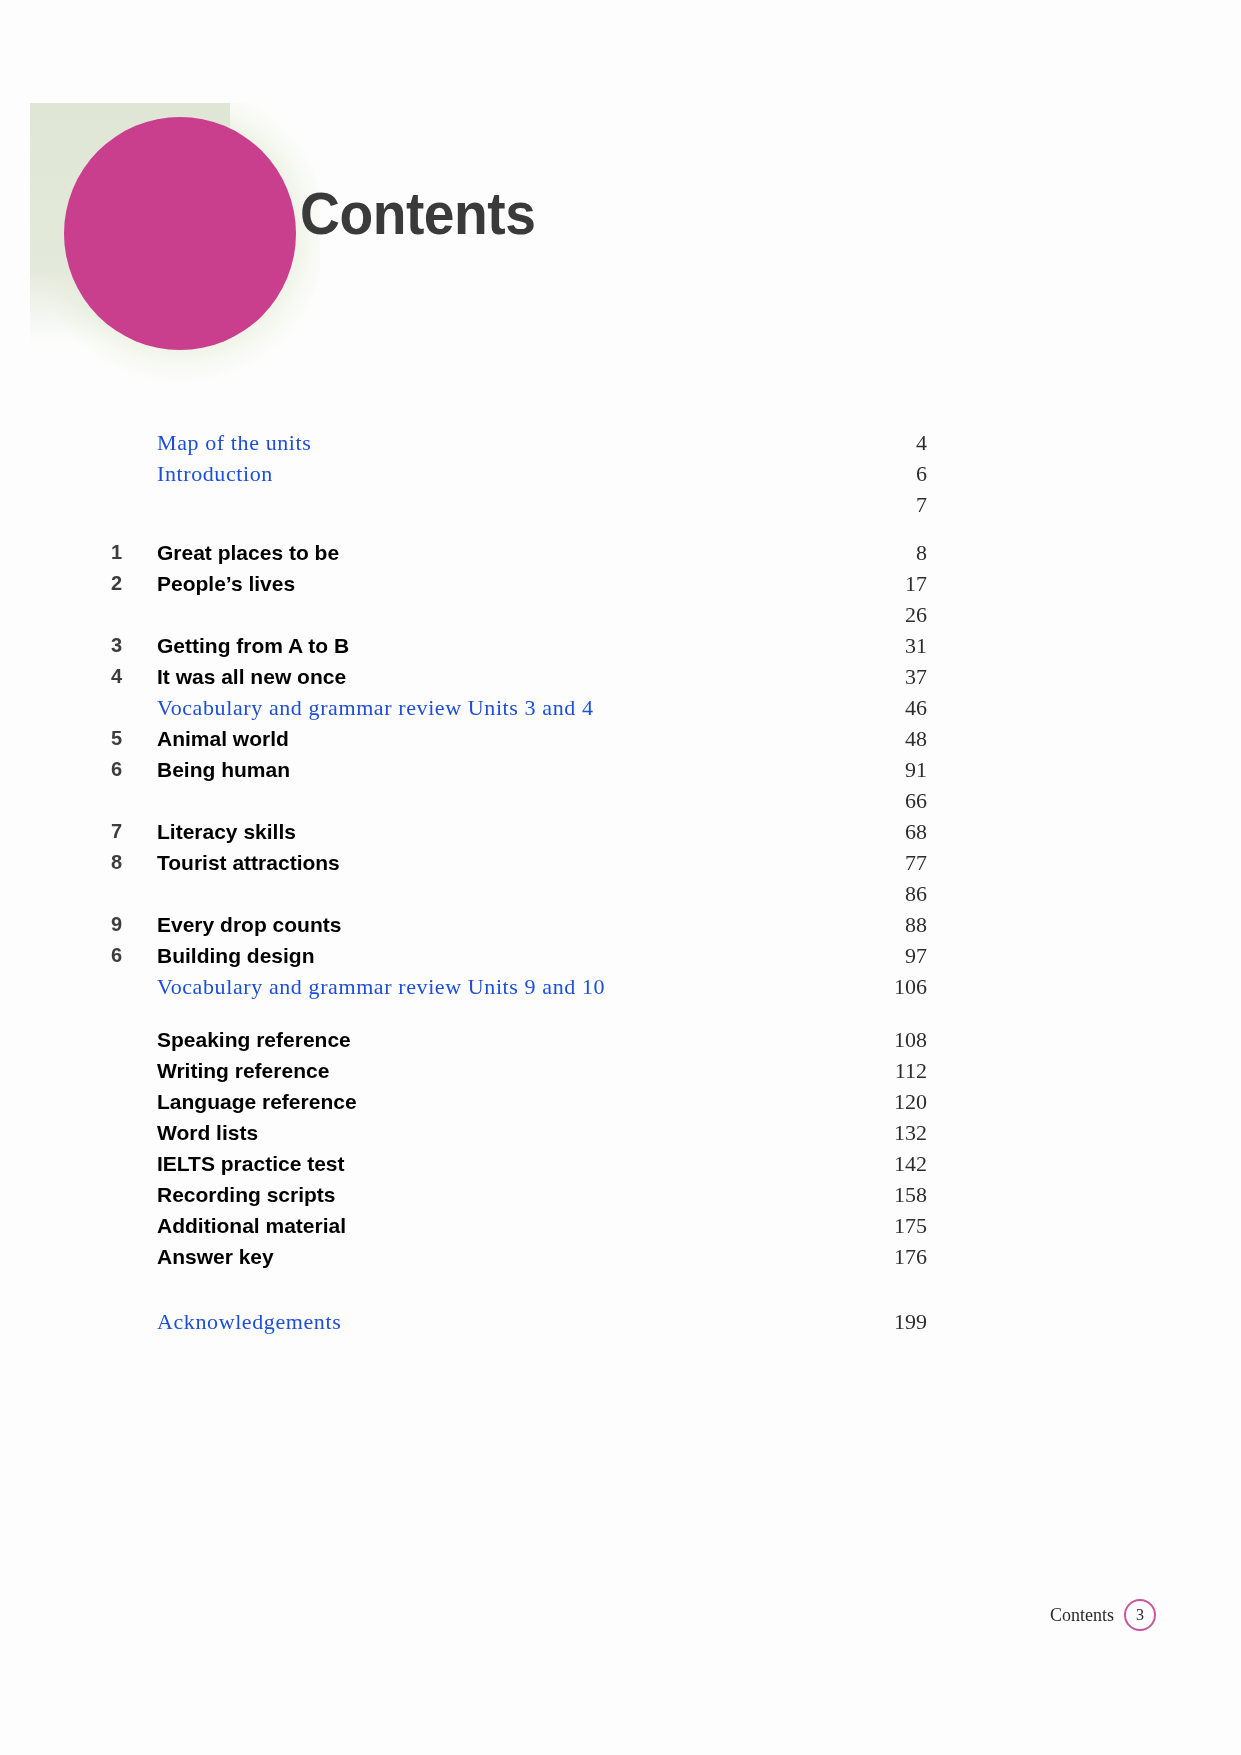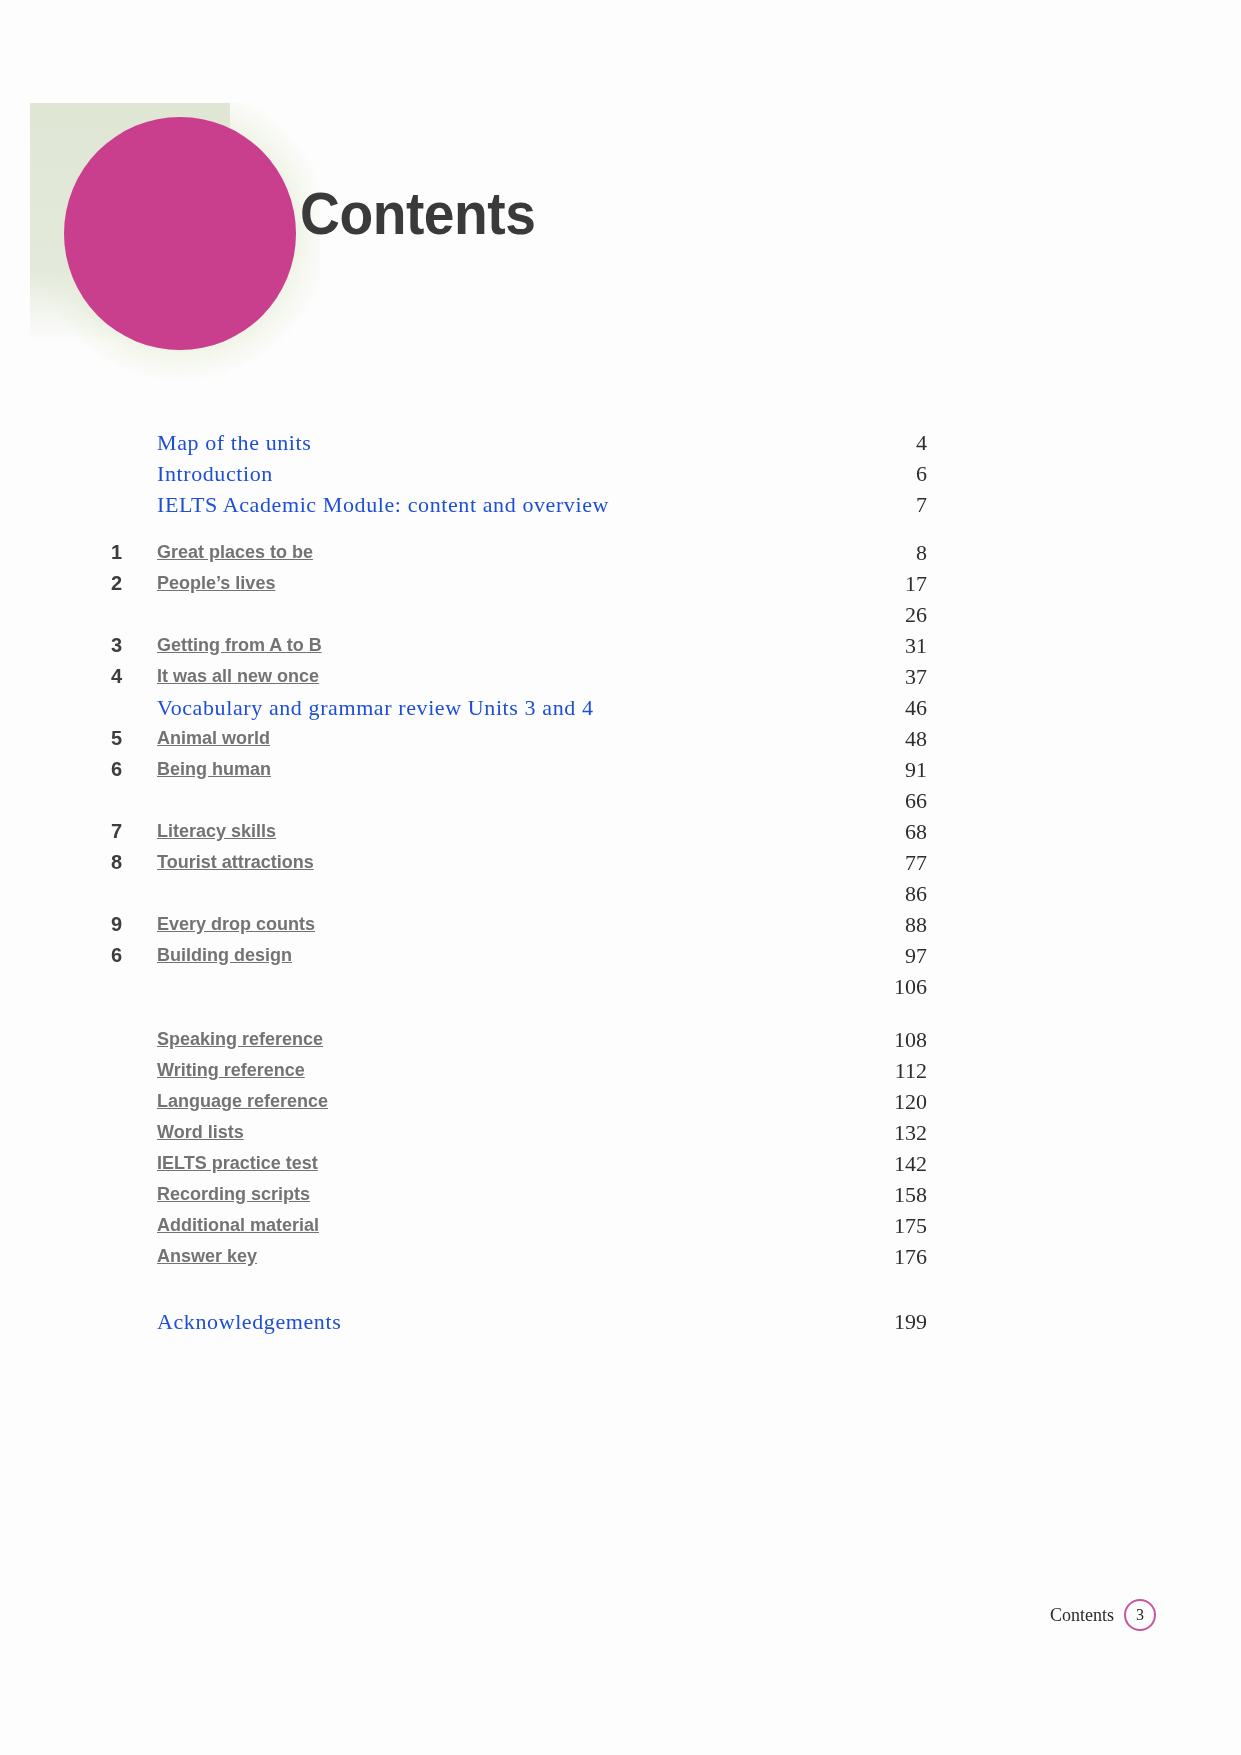--- a/index.html
+++ b/index.html
@@ -38,21 +38,21 @@
     width:27px; text-align:right;
     font-family:"Liberation Sans", sans-serif; font-weight:bold;
     font-size:20px; color:#3d3d3d;
   }
   .toc-label {
     position:absolute; left:62px;
     white-space:nowrap;
   }
   .toc-label.bold {
     font-family:"Liberation Sans", sans-serif; font-weight:bold;
-    font-size:18px; color:#737373;text-decoration:underline;
+    font-size:21px; color:#000000;
   }
   .toc-label.plain {
     font-family:"Liberation Serif", serif;
     font-size:22px; color:#1d4ed8; letter-spacing:0.6px;
   }
   .toc-page {
     position:absolute; right:0;
     font-family:"Liberation Serif", serif; font-size:22px; color:#2d2d2d;
     text-align:right;
   }
@@ -84,21 +84,20 @@
     <span class="toc-label plain">Map of the units</span>
     <span class="toc-page">4</span>
   </div>
   <div class="toc-row" style="top:458px">
     <span class="toc-num"></span>
     <span class="toc-label plain">Introduction</span>
     <span class="toc-page">6</span>
   </div>
   <div class="toc-row" style="top:489px">
     <span class="toc-num"></span>
-    <span class="toc-label plain">IELTS Academic Module: content and overview</span>
     <span class="toc-page">7</span>
   </div>
 
   <div class="toc-row" style="top:537px">
     <span class="toc-num">1</span>
     <span class="toc-label bold">Great places to be</span>
     <span class="toc-page">8</span>
   </div>
   <div class="toc-row" style="top:568px">
     <span class="toc-num">2</span>
@@ -157,20 +156,21 @@
     <span class="toc-label bold">Every drop counts</span>
     <span class="toc-page">88</span>
   </div>
   <div class="toc-row" style="top:940px">
     <span class="toc-num">6</span>
     <span class="toc-label bold">Building design</span>
     <span class="toc-page">97</span>
   </div>
   <div class="toc-row" style="top:971px">
     <span class="toc-num"></span>
+    <span class="toc-label plain">Vocabulary and grammar review Units 9 and 10</span>
     <span class="toc-page">106</span>
   </div>
 
   <div class="toc-row" style="top:1024px">
     <span class="toc-label bold">Speaking reference</span>
     <span class="toc-page">108</span>
   </div>
   <div class="toc-row" style="top:1055px">
     <span class="toc-label bold">Writing reference</span>
     <span class="toc-page">112</span>

